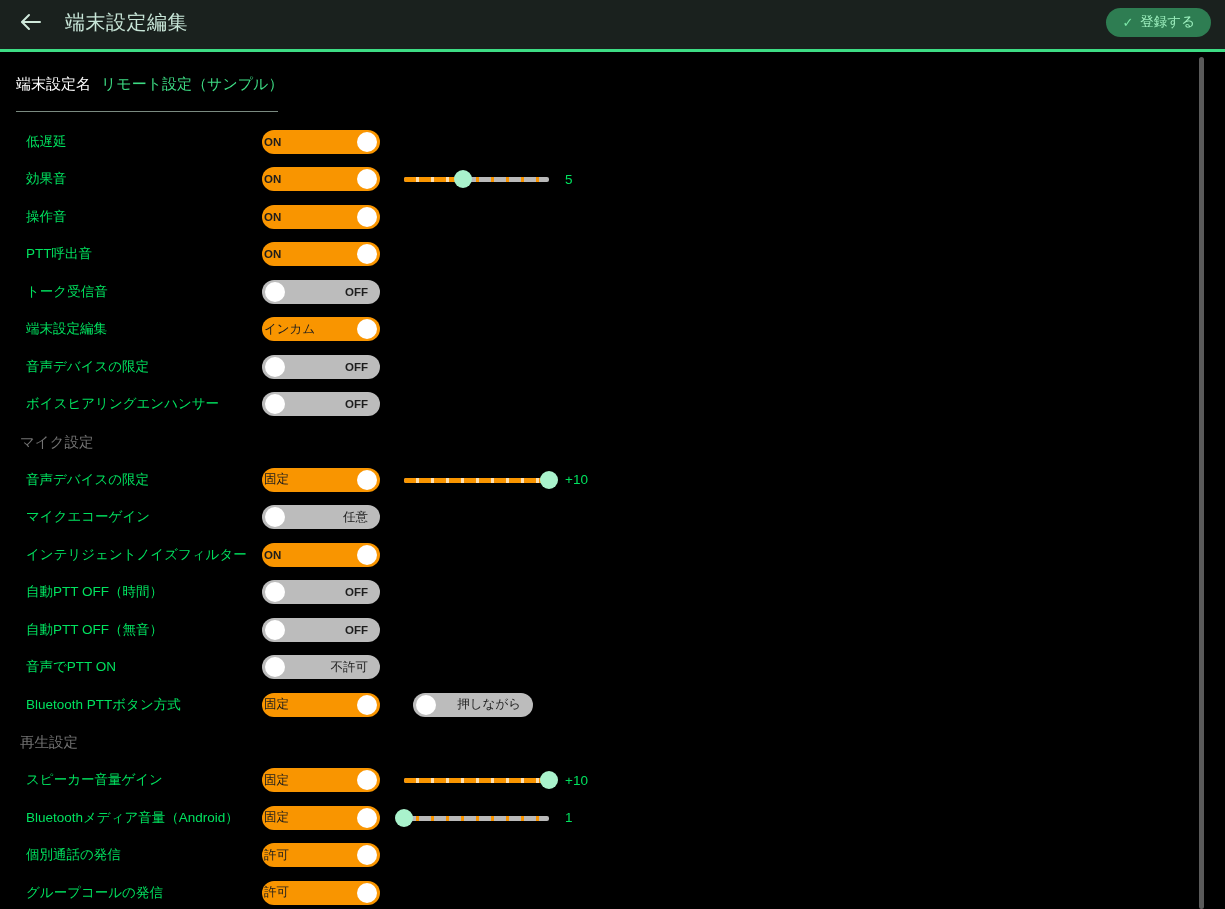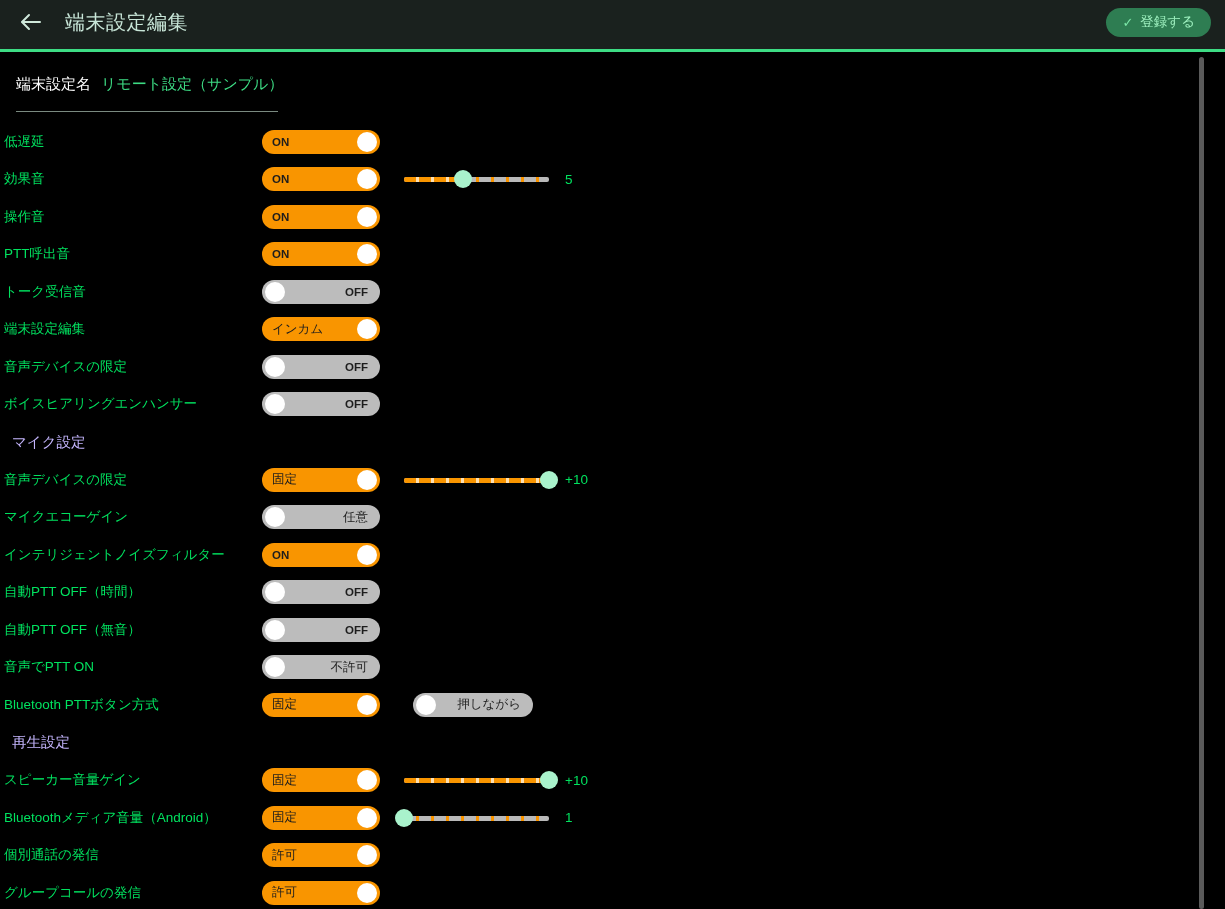--- a/index.html
+++ b/index.html
@@ -90,38 +90,38 @@
     width: 262px;
     height: 1px;
     background: #7a8a80;
     margin-top: 17px;
   }
 
   
   .rows { margin-top: 11px; }
 
   .section-head {
-    color: #c4b5fd;
+    color: #737373;
     font-size: 14.5px;
-    padding-left: 12px;
+    padding-left: 20px;
     height: 38px;
     display: flex;
     align-items: center;
   }
 
   .row {
     height: 37.5px;
     display: flex;
     align-items: center;
     position: relative;
   }
   .row-label {
     color: #00e25f;
     font-size: 13.5px;
-    padding-left: 4px;
+    padding-left: 26px;
     width: 262px;
     flex: 0 0 262px;
     white-space: nowrap;
     overflow: hidden;
   }
 
   
   .toggle {
     position: relative;
     width: 118px;
@@ -147,21 +147,21 @@
   .toggle.on  .knob { right: 3px; }
   .toggle.off .knob { left: 3px; }
 
   .toggle .tlabel {
     position: absolute;
     font-size: 11.5px;
     font-weight: bold;
     color: #1d1d1d;
     white-space: nowrap;
   }
-  .toggle.on  .tlabel { left: 10px; }
+  .toggle.on  .tlabel { left: 2px; }
   .toggle.off .tlabel { right: 12px; font-weight: bold; }
   .toggle.on .tlabel.jp  { font-weight: normal; font-size: 12.5px; }
   .toggle.off .tlabel.jp { font-weight: normal; font-size: 12.5px; }
 
   .secondary-toggle-wrap {
     margin-left: 22px;
     display: flex;
     align-items: center;
     padding-left: 11px;
   }

